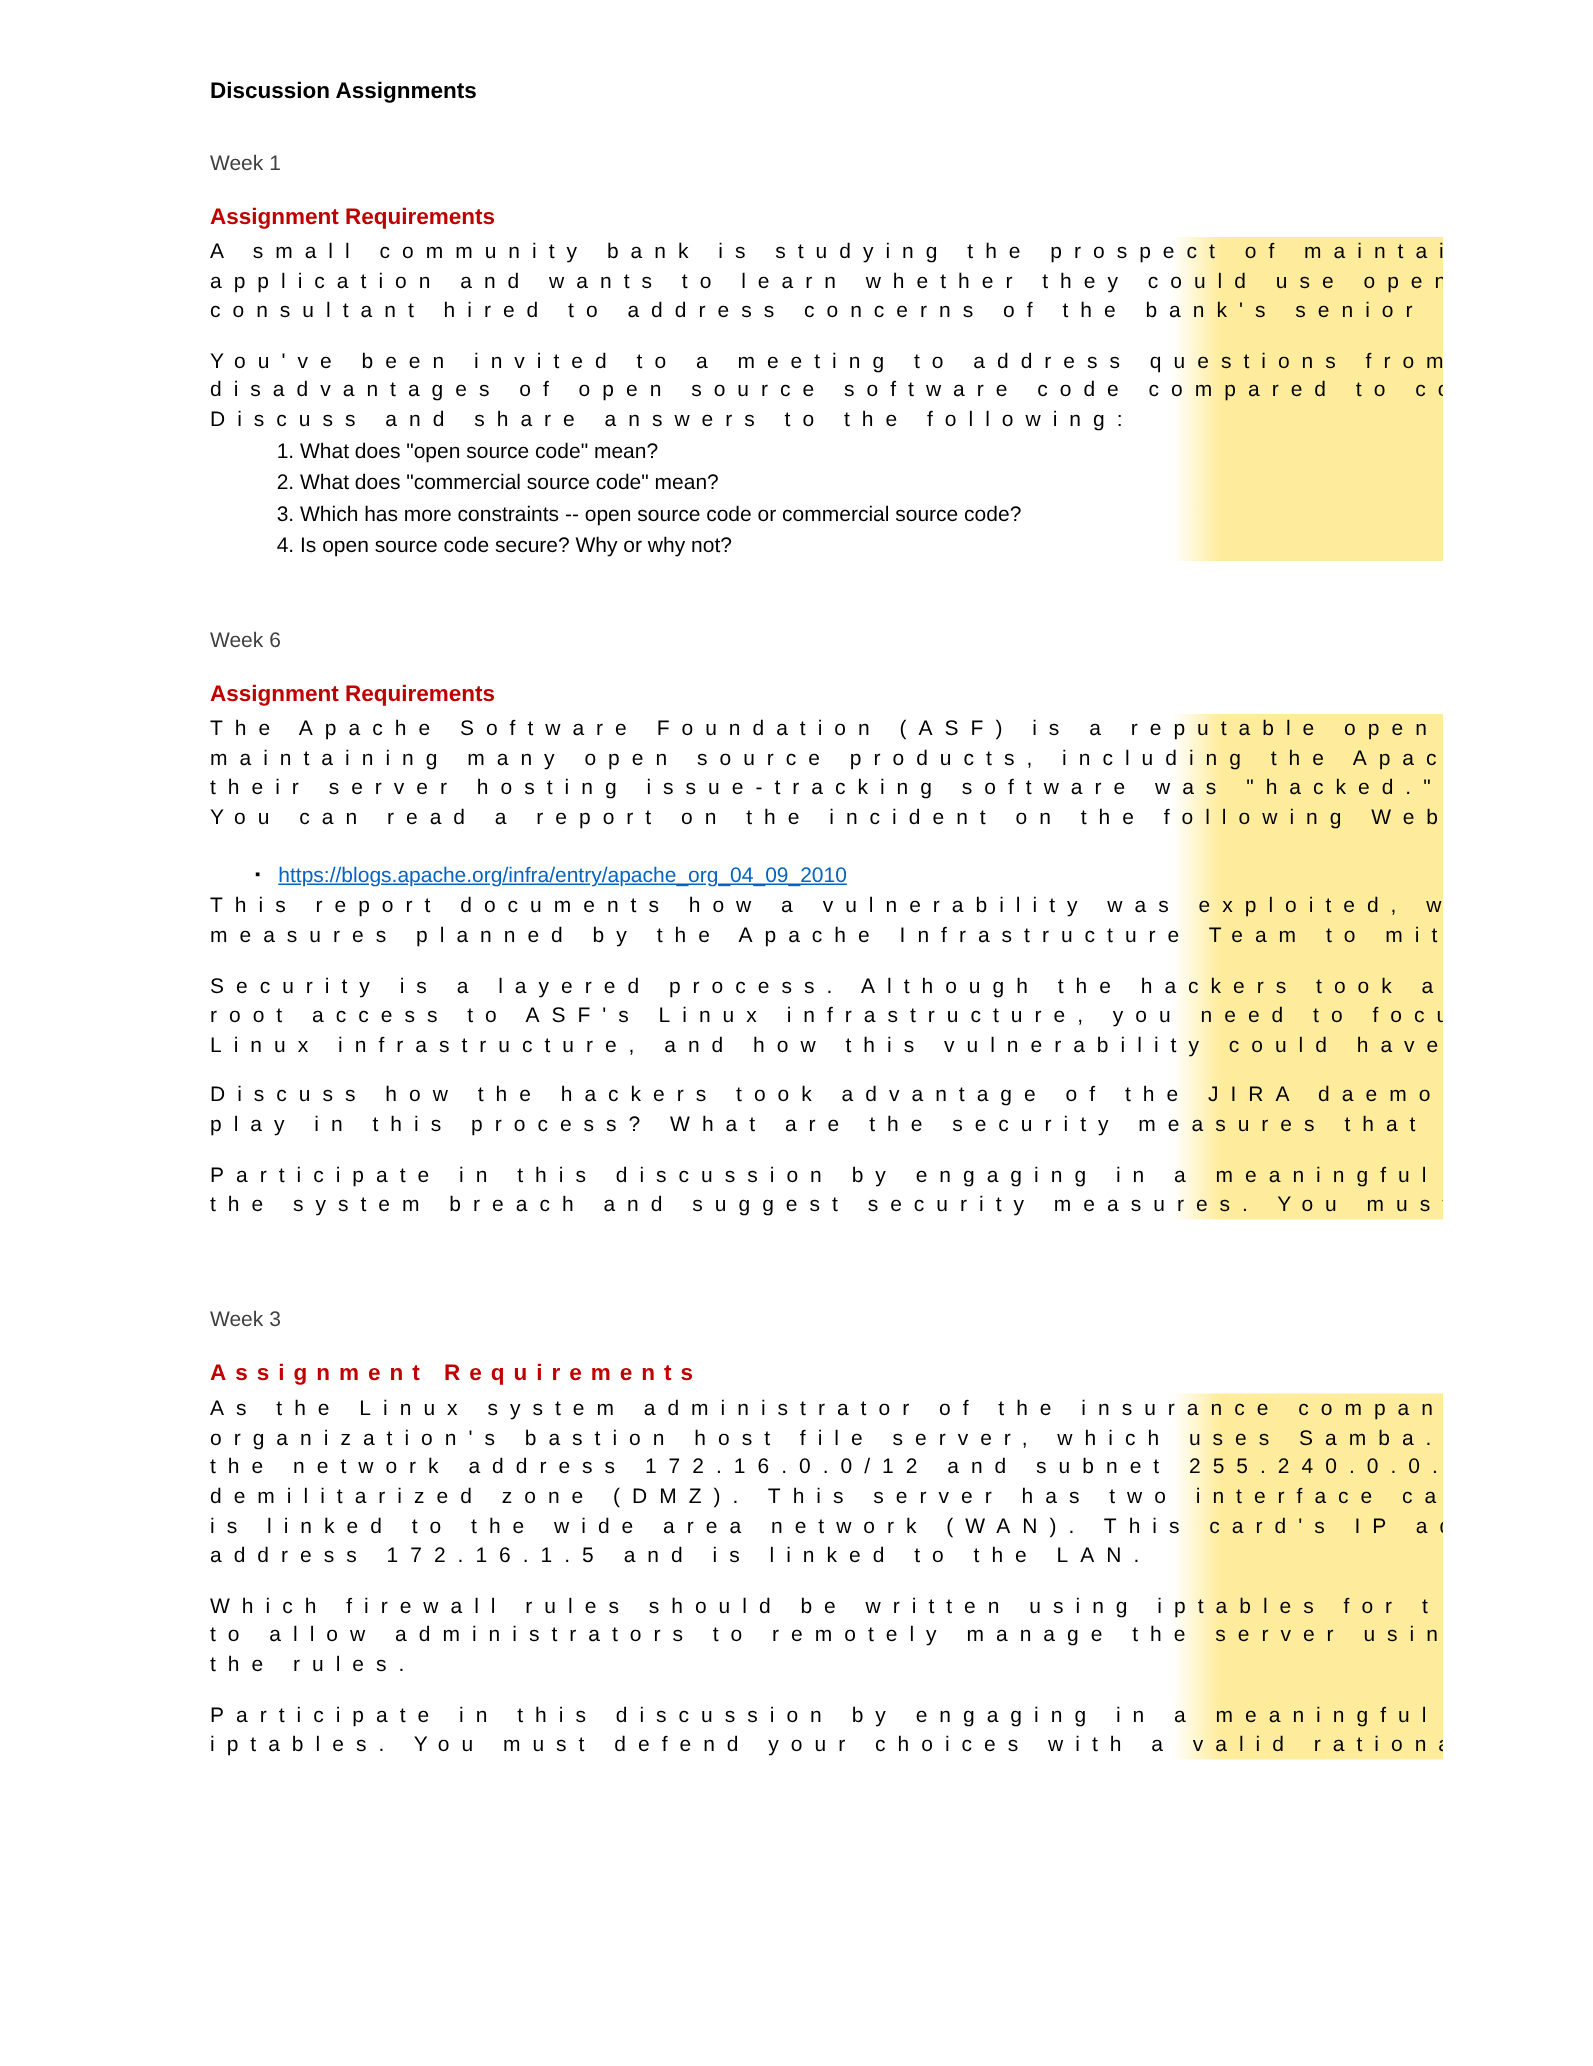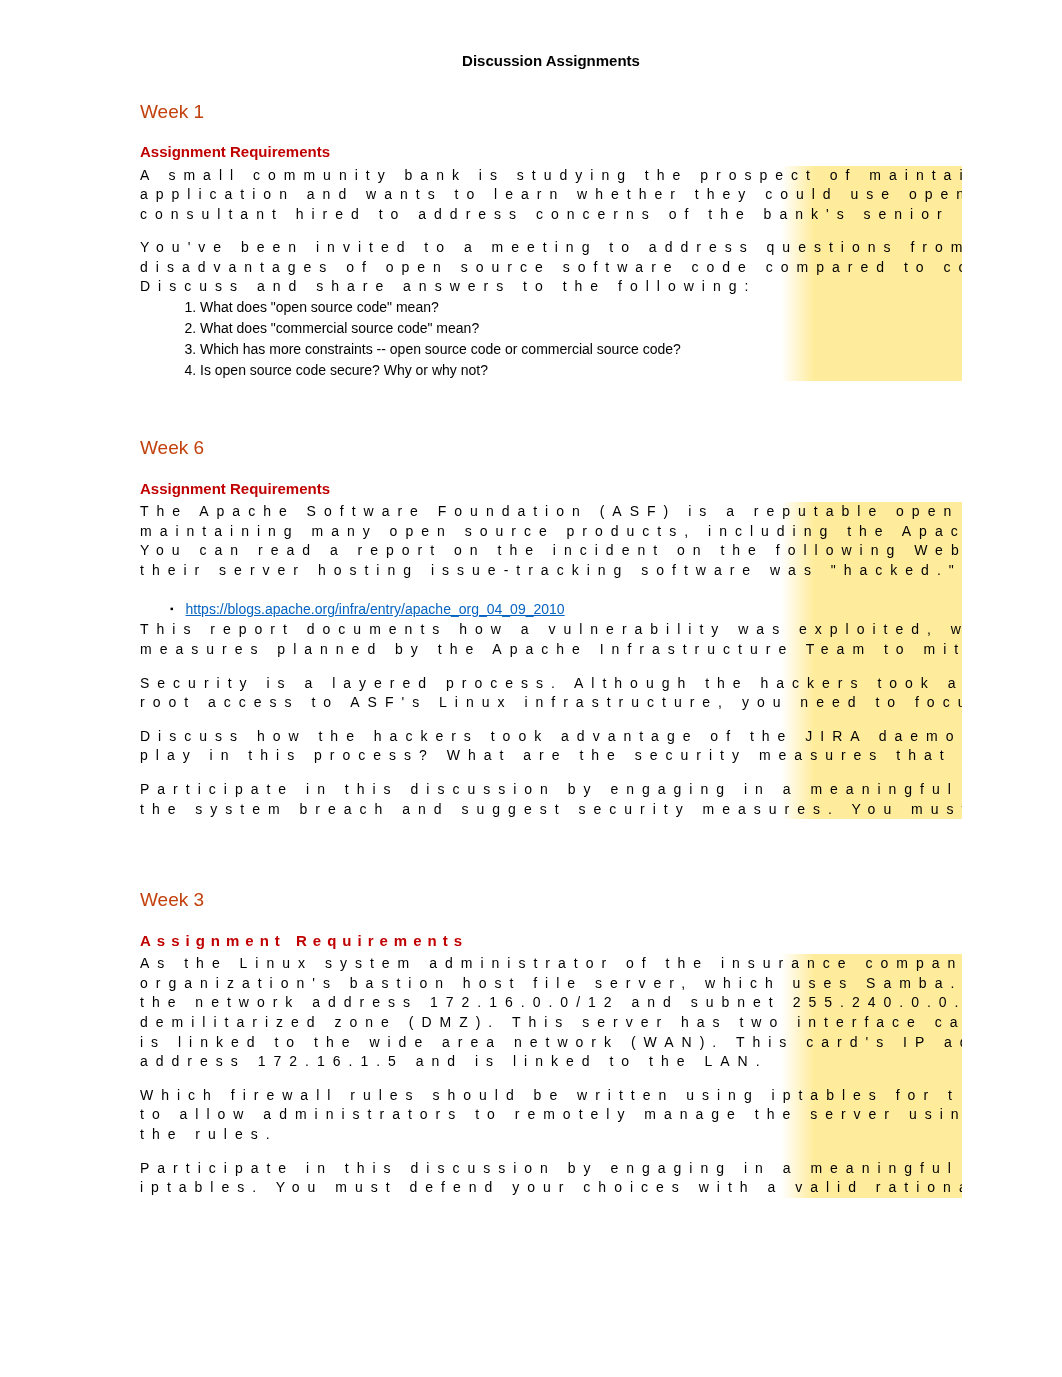--- a/index.html
+++ b/index.html
@@ -10,30 +10,29 @@
     body {
       font-family: Arial, Helvetica, sans-serif;
       font-size: 14px;
       color: #000;
       background: #fff;
       padding: 50px 100px 50px 140px;
       width: 1062px;
       line-height: 1.5;
     }
     .title {
-      text-align: center;
       font-weight: bold;
       font-size: 15px;
       margin-bottom: 25px;
     }
     .week-label {
-      font-size: 19px;
-      color: #c2410c;
+      font-size: 14px;
+      color: #404040;
       margin-bottom: 15px;
-      margin-top: 25px;
+      margin-top: 14px;
     }
     .req-header {
       color: #c00000;
       font-weight: bold;
       font-size: 15px;
       margin-bottom: 2px;
     }
     .body-text {
       letter-spacing: 8px;
       font-size: 14px;
@@ -111,30 +110,31 @@
 
 <div class="spacer"></div>
 <div class="spacer"></div>
 
 <div class="week-label">Week 6</div>
 <div class="req-header">Assignment Requirements</div>
 
 <div class="hl-wrap">
   <div class="body-text">The Apache Software Foundation (ASF) is a reputable open so</div>
   <div class="body-text">maintaining many open source products, including the Apache</div>
+  <div class="body-text">their server hosting issue-tracking software was "hacked."</div>
   <div class="body-text">You can read a report on the incident on the following Web </div>
-  <div class="body-text">their server hosting issue-tracking software was "hacked."</div>
   <ul class="bullet">
     <li><a class="link">https://blogs.apache.org/infra/entry/apache_org_04_09_2010</a></li>
   </ul>
   <div class="body-text">This report documents how a vulnerability was exploited, wh</div>
   <div class="body-text">measures planned by the Apache Infrastructure Team to mitig</div>
   <div class="spacer"></div>
   <div class="body-text">Security is a layered process. Although the hackers took ad</div>
   <div class="body-text">root access to ASF's Linux infrastructure, you need to focu</div>
+  <div class="body-text">Linux infrastructure, and how this vulnerability could have</div>
   <div class="spacer"></div>
   <div class="body-text">Discuss how the hackers took advantage of the JIRA daemon. </div>
   <div class="body-text">play in this process? What are the security measures that y</div>
   <div class="spacer"></div>
   <div class="body-text">Participate in this discussion by engaging in a meaningful </div>
   <div class="body-text">the system breach and suggest security measures. You must d</div>
 </div>
 
 <div class="spacer"></div>
 <div class="spacer"></div>

